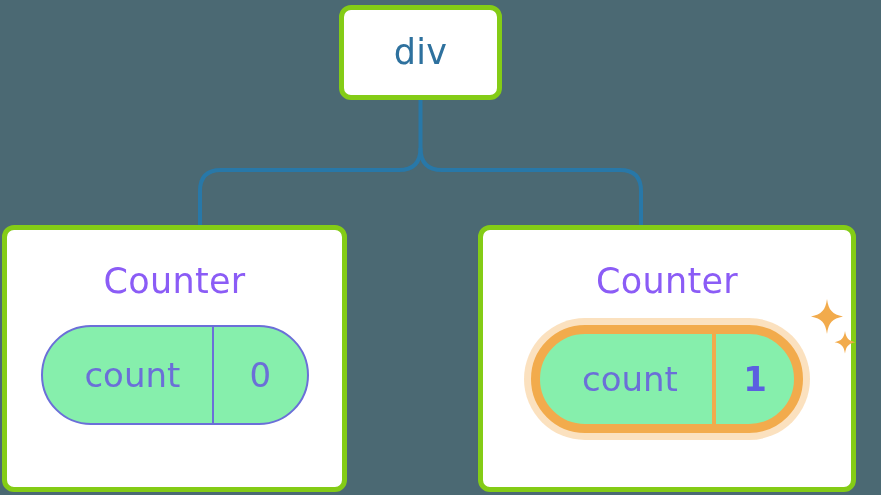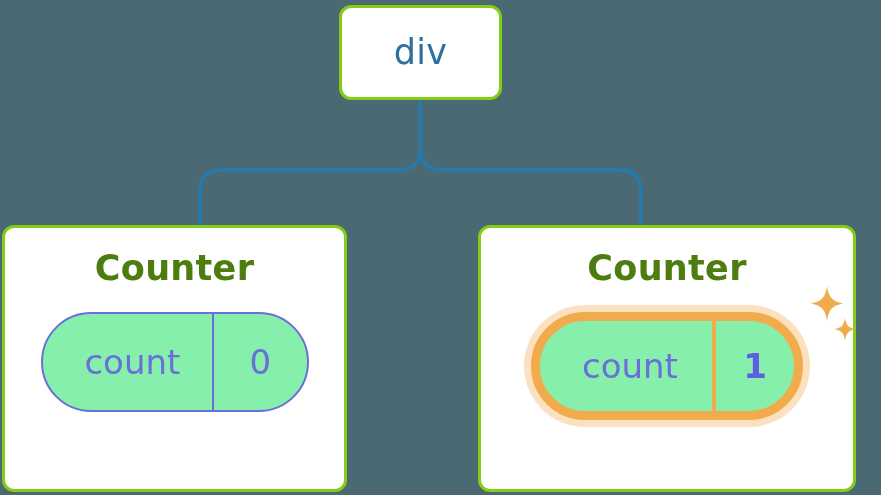--- a/index.html
+++ b/index.html
@@ -27,21 +27,21 @@
     top: 0;
     width: 881px;
     height: 495px;
     pointer-events: none;
   }
 
   
   .node {
     position: absolute;
     background: #ffffff;
-    border: 3px solid #84cc16;
+    border: 5px solid #84cc16;
     border-radius: 12px;
     box-sizing: border-box;
     display: flex;
     flex-direction: column;
     align-items: center;
   }
 
   
   #node-div {
     left: 339px;
@@ -61,26 +61,26 @@
   
   .card {
     top: 225px;
     height: 267px;
     justify-content: flex-start;
   }
   #card-left  { left: 2px;   width: 345px; }
   #card-right { left: 478px; width: 378px; }
 
   .card-title {
-    color: #4d7c0f;
+    color: #8b5cf6;
     font-size: 35px;
-    font-weight: 700;
+    font-weight: 400;
     letter-spacing: 0.3px;
     line-height: 1;
-    margin-top: 23px;
+    margin-top: 34px;
   }
 
   
   .pill-wrap {
     position: relative;
     margin-top: 26px;
     display: flex;
     align-items: center;
     justify-content: center;
   }

